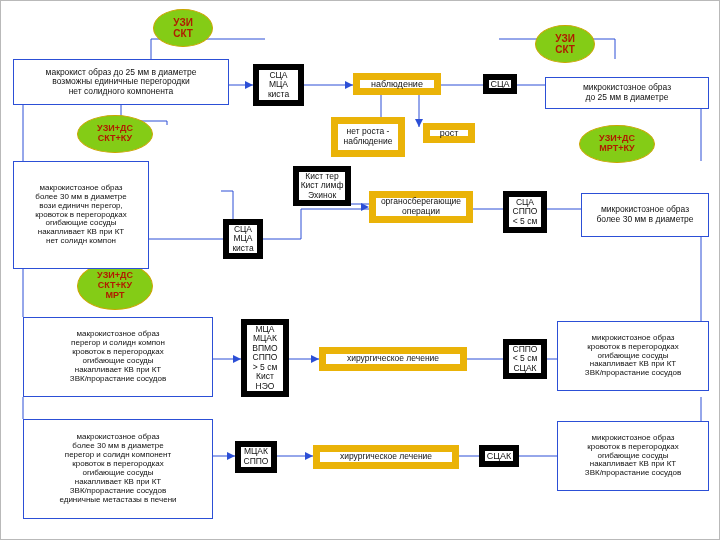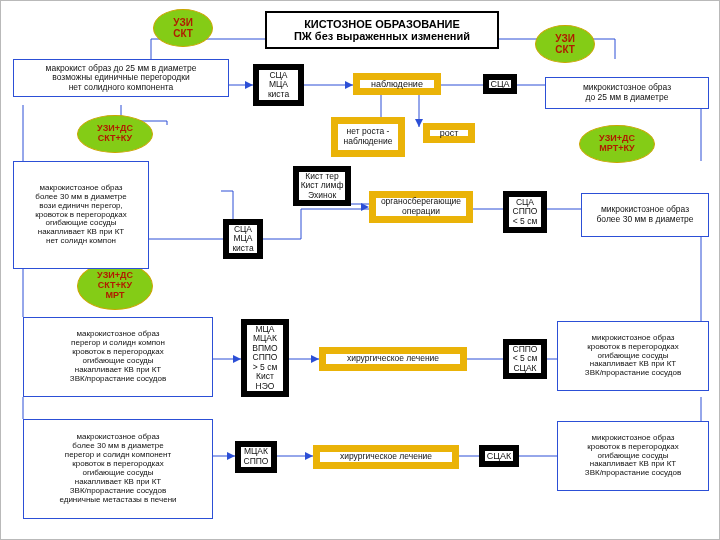--- a/index.html
+++ b/index.html
@@ -130,36 +130,34 @@
       <polygon points="380,126 376,118 384,118"></polygon>
       <polygon points="418,126 414,118 422,118"></polygon>
       <polygon points="368,206 360,202 360,210"></polygon>
       <polygon points="318,358 310,354 310,362"></polygon>
       <polygon points="312,455 304,451 304,459"></polygon>
       <polygon points="240,358 232,354 232,362"></polygon>
       <polygon points="234,455 226,451 226,459"></polygon>
     </g>
   </svg>
 
-  <div class="node header" style="left:264px; top:10px; width:234px; height:38px; font-size:11px;">КИСТОЗНОЕ ОБРАЗОВАНИЕ
-ПЖ без выраженных изменений</div>
 
   <div class="badge" style="left:152px; top:8px; width:60px; height:38px; font-size:10px;">УЗИ
 СКТ</div>
   <div class="badge" style="left:534px; top:24px; width:60px; height:38px; font-size:10px;">УЗИ
 СКТ</div>
   <div class="badge" style="left:76px; top:114px; width:76px; height:38px; font-size:9px;">УЗИ+ДС
 СКТ+КУ</div>
   <div class="badge" style="left:578px; top:124px; width:76px; height:38px; font-size:9px;">УЗИ+ДС
 МРТ+КУ</div>
   <div class="badge" style="left:76px; top:261px; width:76px; height:48px; font-size:9px;">УЗИ+ДС
 СКТ+КУ
 МРТ</div>
 
-  <div class="node blue" style="left:12px; top:58px; width:216px; height:38px; font-size:8.5px;">макрокист образ до 25 мм  в диаметре
+  <div class="node blue" style="left:12px; top:58px; width:216px; height:46px; font-size:8.5px;">макрокист образ до 25 мм  в диаметре
 возможны единичные перегородки
 нет солидного компонента</div>
 
   <div class="node red" style="left:252px; top:63px; width:51px; height:42px; font-size:8.5px;">СЦА
 МЦА
 киста</div>
 
   <div class="node green" style="left:352px; top:72px; width:88px; height:22px; font-size:9px;">наблюдение</div>
 
   <div class="node red" style="left:482px; top:73px; width:34px; height:20px; font-size:9px;">СЦА</div>

